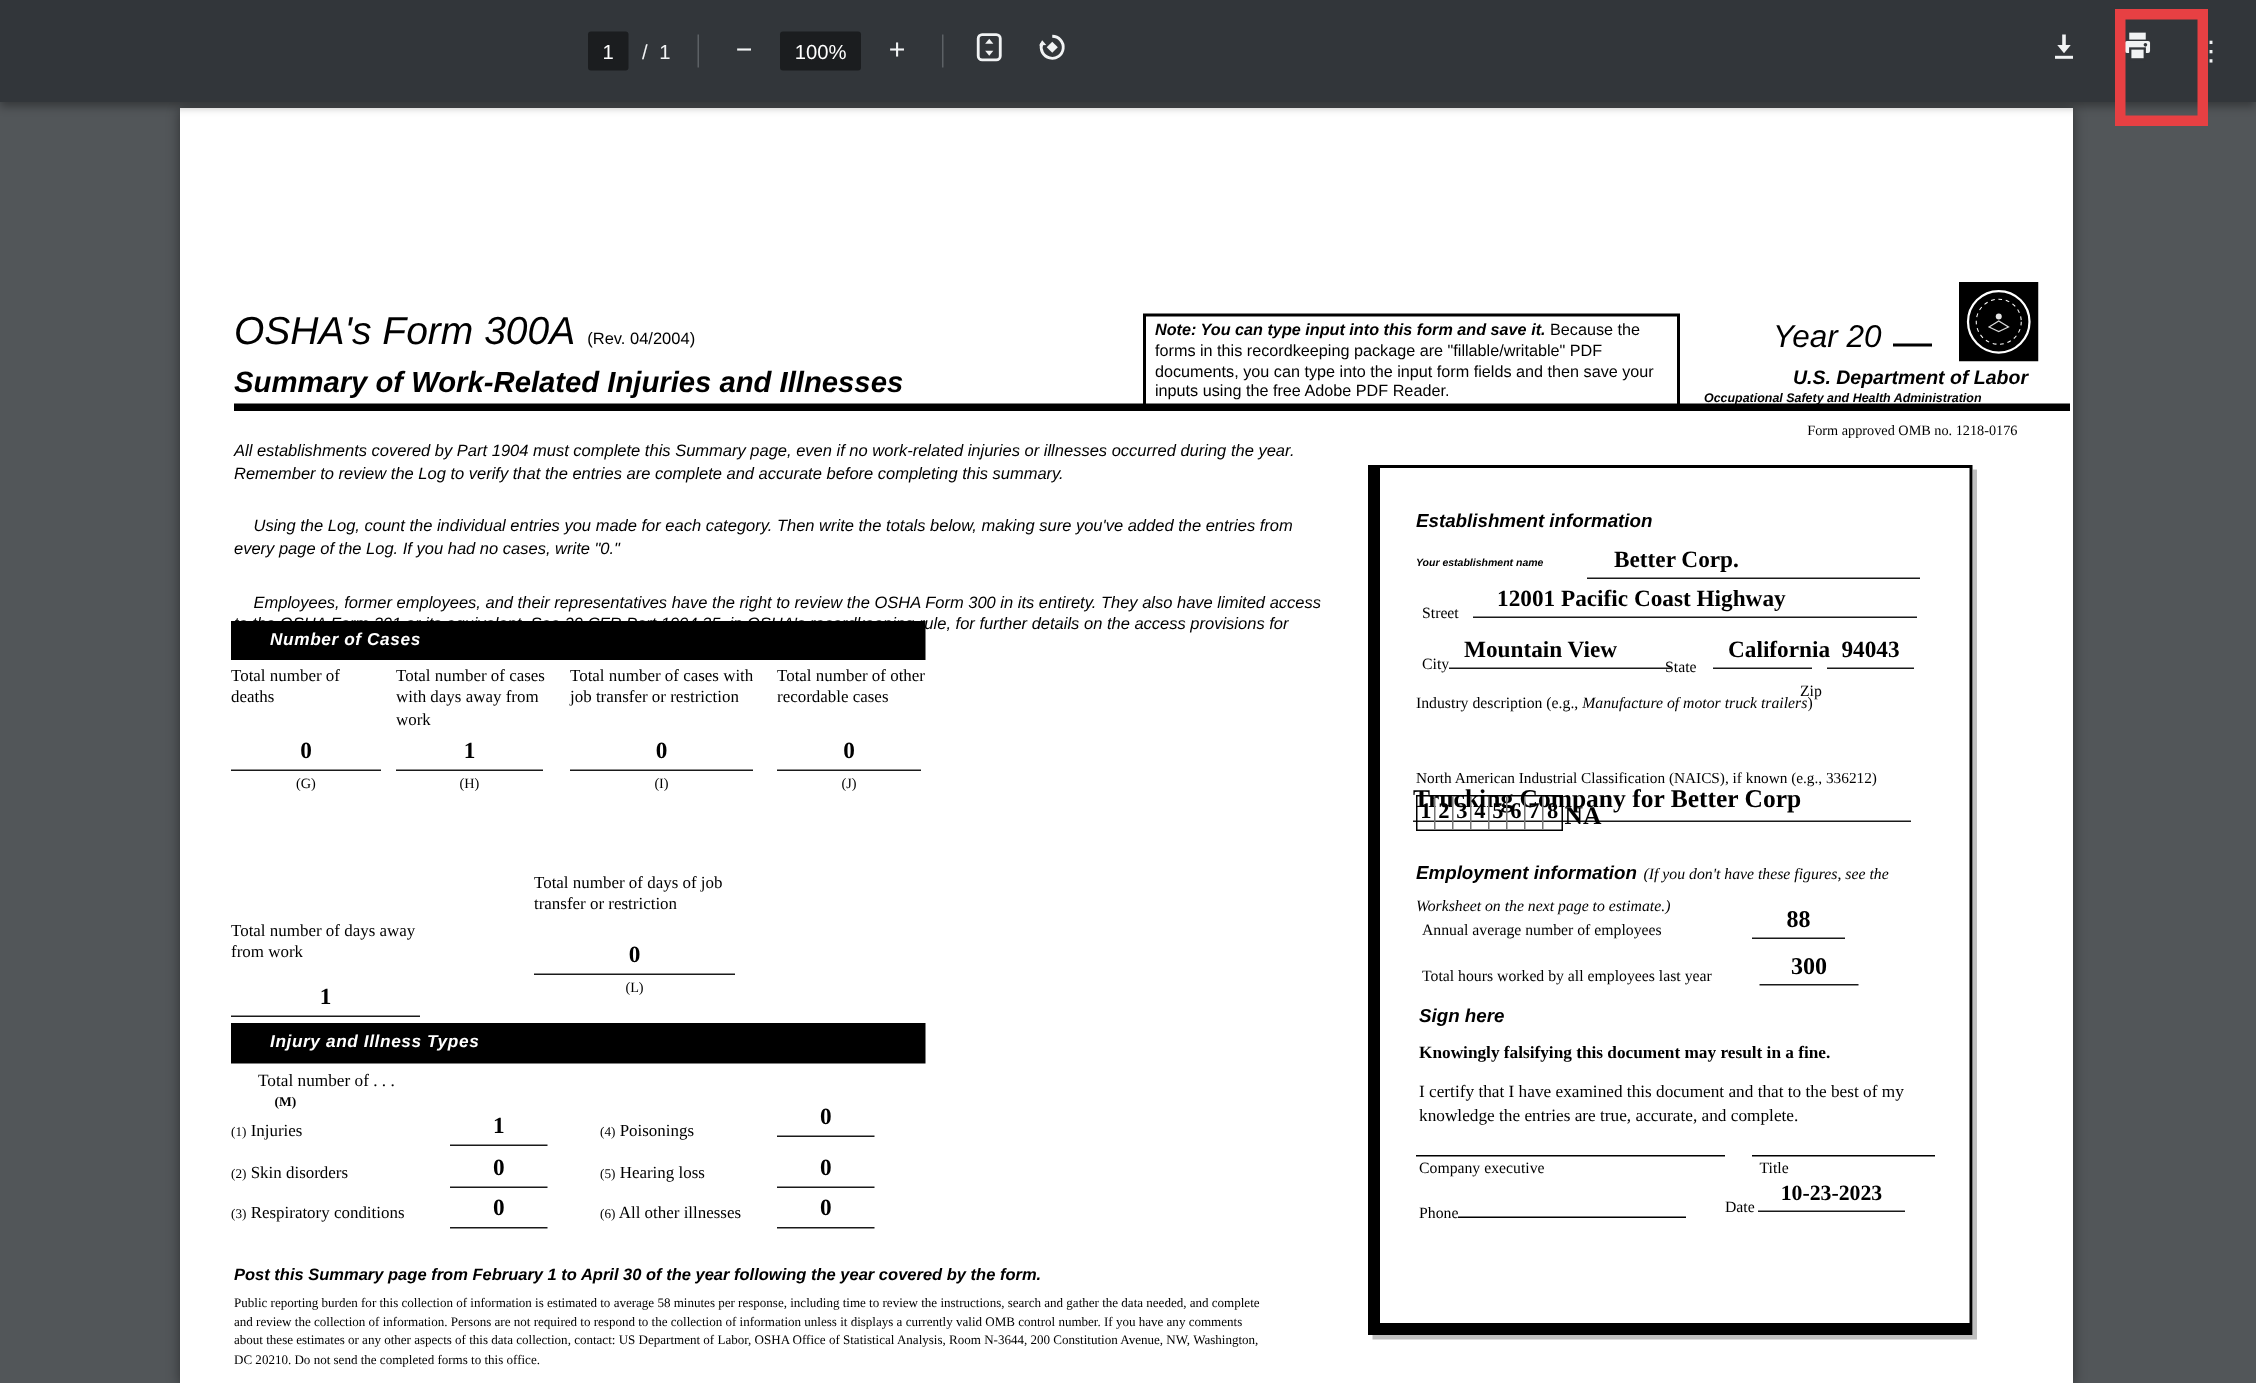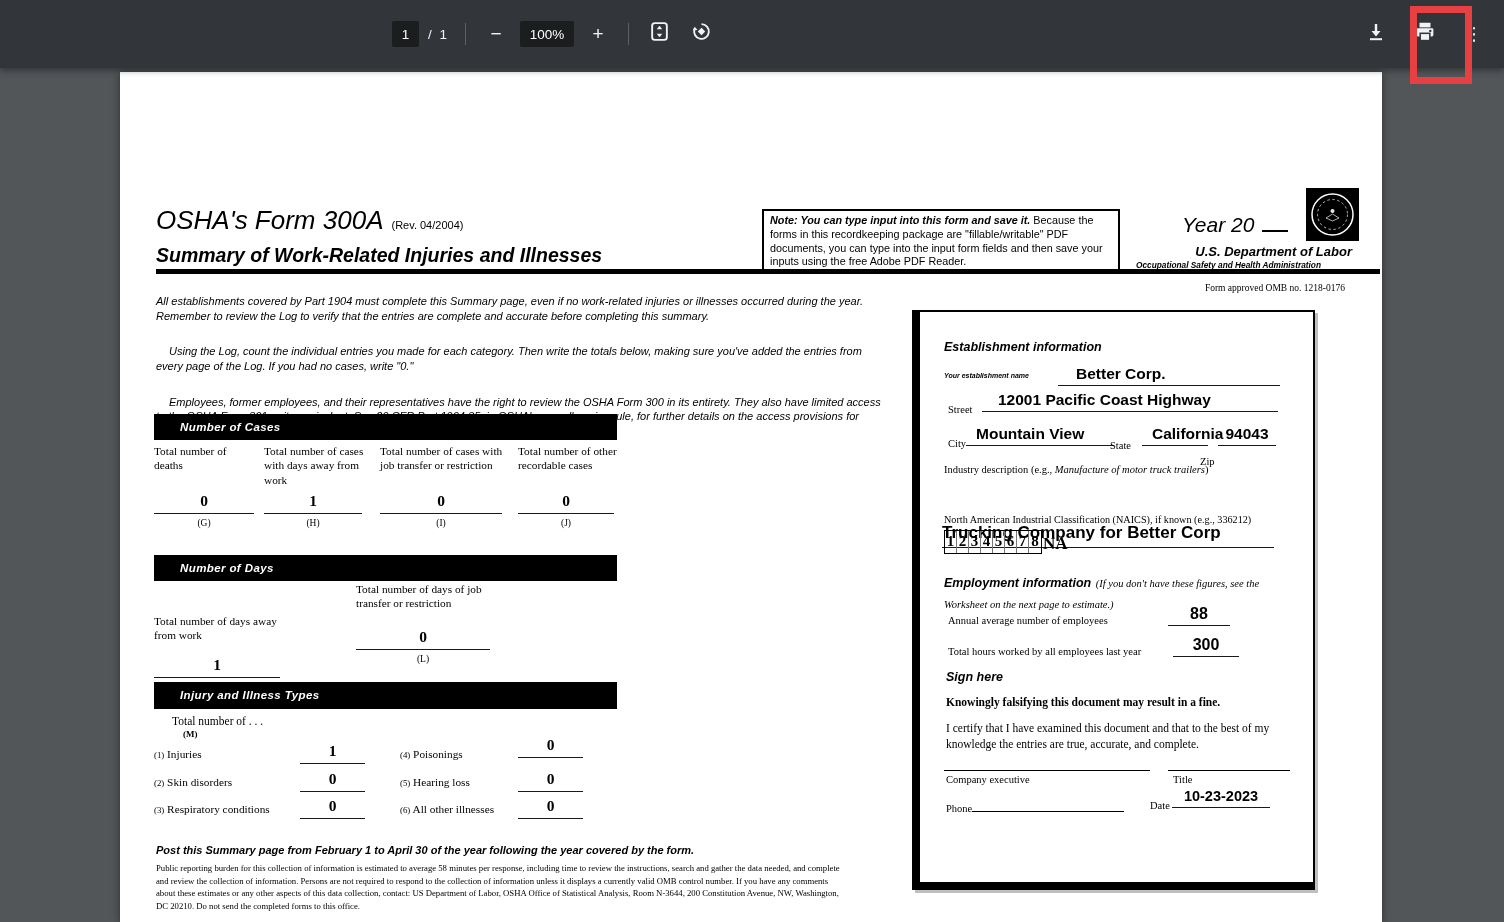--- a/index.html
+++ b/index.html
@@ -74,21 +74,21 @@
   .burden { left:36px; top:790px; width:690px; font-family:"Liberation Serif", serif;
             font-size:8.7px; line-height:1.45; }
 
   
   .estbox { left:792px; top:238px; width:403px; height:580px;
             border-top:2px solid #000; border-right:2px solid #000;
             border-left:8px solid #000; border-bottom:8px solid #000;
             box-shadow:3px 3px 0 rgba(0,0,0,.25); }
   .serif { font-family:"Liberation Serif", serif; }
   .sec-head { font-weight:bold; font-style:italic; font-size:12.5px; }
-  .fill { font-family:Liberation Sans, sans-serif; font-weight:bold; font-size:15.5px;
+  .fill { font-family:Liberation Serif, serif; font-weight:bold; font-size:15.5px;
           border-bottom:1.5px solid #1a1a1a; height:24px; line-height:24px; white-space:nowrap; }
   .slabel { font-family:"Liberation Serif", serif; font-size:10.5px; }
 
   .naics-row { display:flex; align-items:flex-end; }
   .naics-cells { display:flex; border:1.5px solid #000; }
   .naics-cells span { width:12px; height:22px; text-align:center; line-height:21px;
                       font-family:"Liberation Serif", serif; font-weight:bold; font-size:15px;
                       border-right:1px solid #777; }
   .naics-cells span:last-child { border-right:none; }
   .naics-extra { font-family:"Liberation Serif", serif; font-weight:bold; font-size:17px; margin-left:1px; }
@@ -207,21 +207,20 @@
     <div class="lbl">Total number of cases with job transfer or restriction</div>
     <div class="value-line" style="width:122px;">0</div>
     <div class="code" style="width:122px;">(I)</div>
   </div>
   <div class="abs col" style="left:398px; top:372px; width:100px;">
     <div class="lbl">Total number of other recordable cases</div>
     <div class="value-line" style="width:96px;">0</div>
     <div class="code" style="width:96px;">(J)</div>
   </div>
 
-  <div class="abs section-bar" style="left:34px; top:483px;">Number of Days</div>
 
   <div class="abs col" style="left:34px; top:514px; width:132px;">
     <div style="min-height:34px;margin-top:28px;">Total number of days away from work</div>
     <div class="value-line" style="width:126px; margin-top:6px;">1</div>
     <div class="code" style="width:126px;">(K)</div>
   </div>
   <div class="abs col" style="left:236px; top:510px; width:150px;">
     <div style="min-height:38px;">Total number of days of job transfer or restriction</div>
     <div class="value-line" style="width:134px; margin-top:6px;">0</div>
     <div class="code" style="width:134px;">(L)</div>

